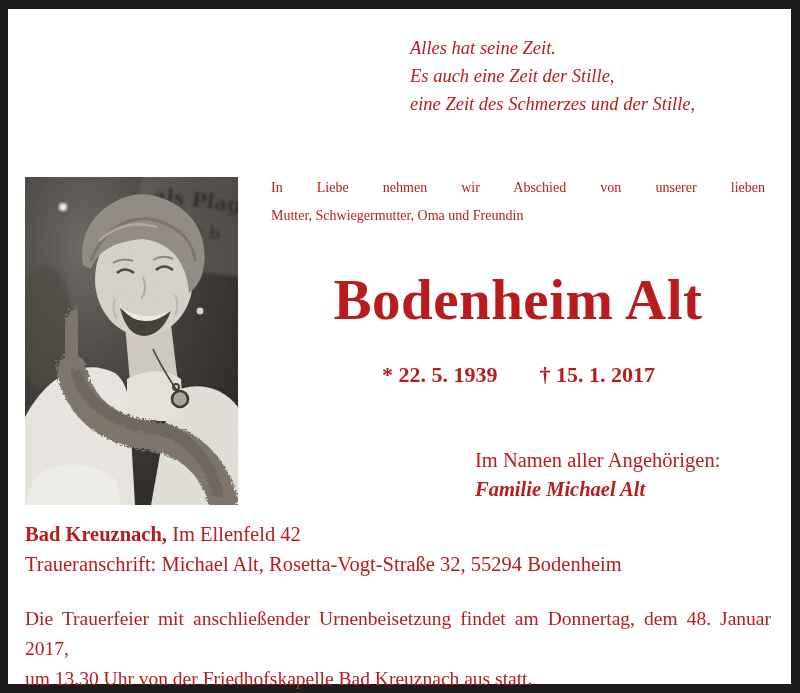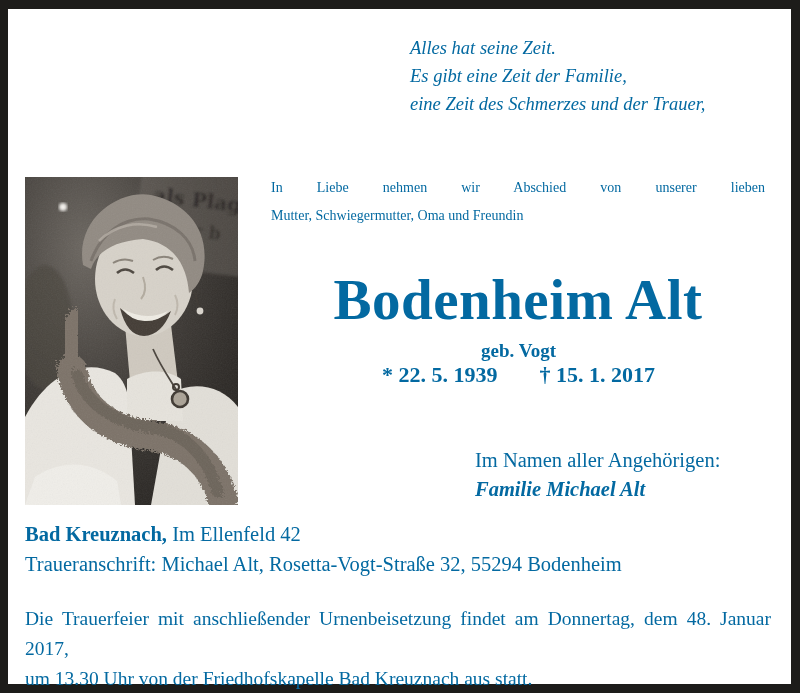--- a/index.html
+++ b/index.html
@@ -2,21 +2,21 @@
 <html><head>
 <meta charset="utf-8">
 <style>
   html, body { margin: 0; padding: 0; background: #ffffff; }
 
   .notice {
     position: relative;
     width: 800px;
     height: 693px;
     background: #ffffff;
-    color: #0369a1;
+    color: #b91c1c;
     font-family: "Liberation Serif", "DejaVu Serif", serif;
     overflow: hidden;
   }
 
   
   .frame-bar { position: absolute; background: #1d1c1a; }
   .frame-top    { left: 0; top: 0;    width: 800px; height: 9px; }
   .frame-bottom { left: 0; top: 684px; width: 800px; height: 9px; }
   .frame-left   { left: 0; top: 0;    width: 8px;  height: 693px; }
   .frame-right  { left: 791px; top: 0; width: 9px; height: 693px; }
@@ -77,22 +77,22 @@
 
 <div class="notice">
 
   <div class="frame-bar frame-top"></div>
   <div class="frame-bar frame-bottom"></div>
   <div class="frame-bar frame-left"></div>
   <div class="frame-bar frame-right"></div>
 
   <div class="poem">
     <div>Alles hat seine Zeit.</div>
-    <div>Es gibt eine Zeit der Familie,</div>
-    <div>eine Zeit des Schmerzes und der Trauer,</div>
+    <div>Es auch eine Zeit der Stille,</div>
+    <div>eine Zeit des Schmerzes und der Stille,</div>
   </div>
 
   <div class="photo" role="img" aria-label="Schwarzweiß-Porträtfoto einer lachenden älteren Frau mit Pelzkragen">
     <svg width="213" height="328" viewBox="0 0 213 328" xmlns="http://www.w3.org/2000/svg">
       <defs>
         <radialGradient id="bgGrad" cx="28%" cy="22%" r="90%">
           <stop offset="0%" stop-color="#6b6660"></stop>
           <stop offset="55%" stop-color="#3c3834"></stop>
           <stop offset="100%" stop-color="#262320"></stop>
         </radialGradient>
@@ -160,21 +160,20 @@
       <rect width="213" height="328" filter="url(#noise)" opacity="0.09"></rect>
     </svg>
   </div>
 
   <div class="intro">
     <div class="justify-full">In Liebe nehmen wir Abschied von unserer lieben</div>
     <div>Mutter, Schwiegermutter, Oma und Freundin</div>
   </div>
 
   <h1 class="name">Bodenheim Alt</h1>
-  <div class="maiden">geb. Vogt</div>
   <div class="dates">
     <span>* 22. 5. 1939</span>
     <span>† 15. 1. 2017</span>
   </div>
 
   <div class="mourners">
     <div>Im Namen aller Angehörigen:</div>
     <div class="family">Familie Michael Alt</div>
   </div>
 

